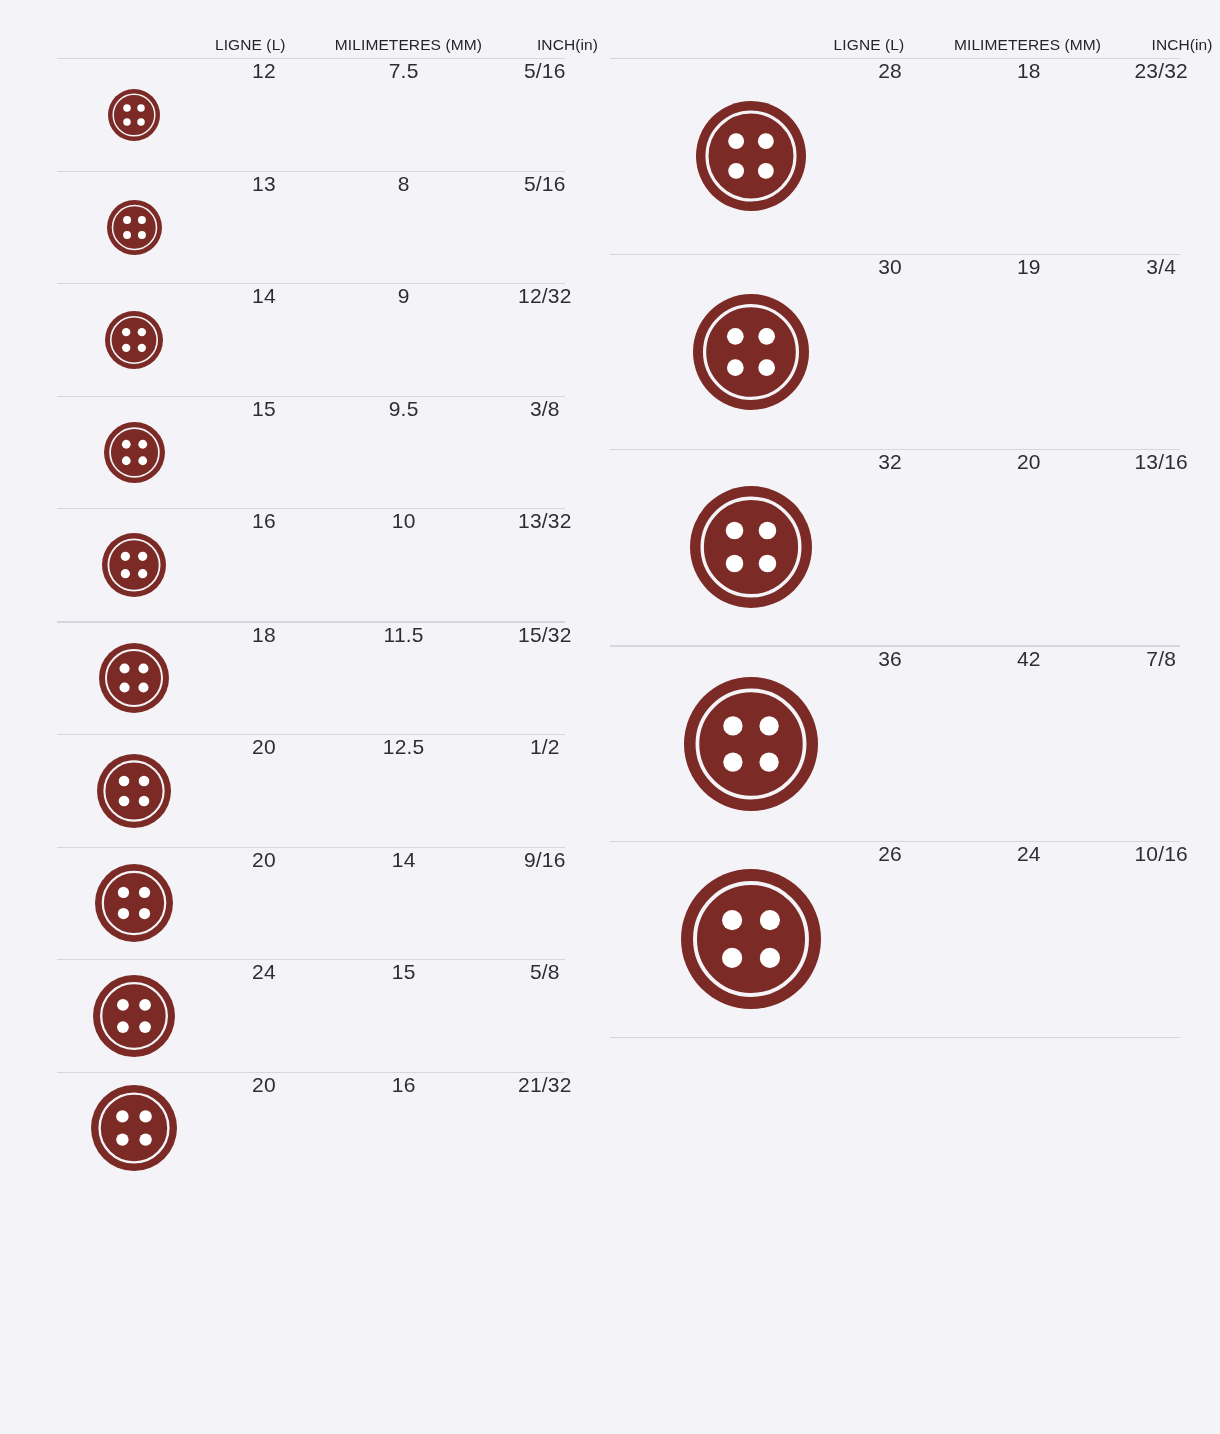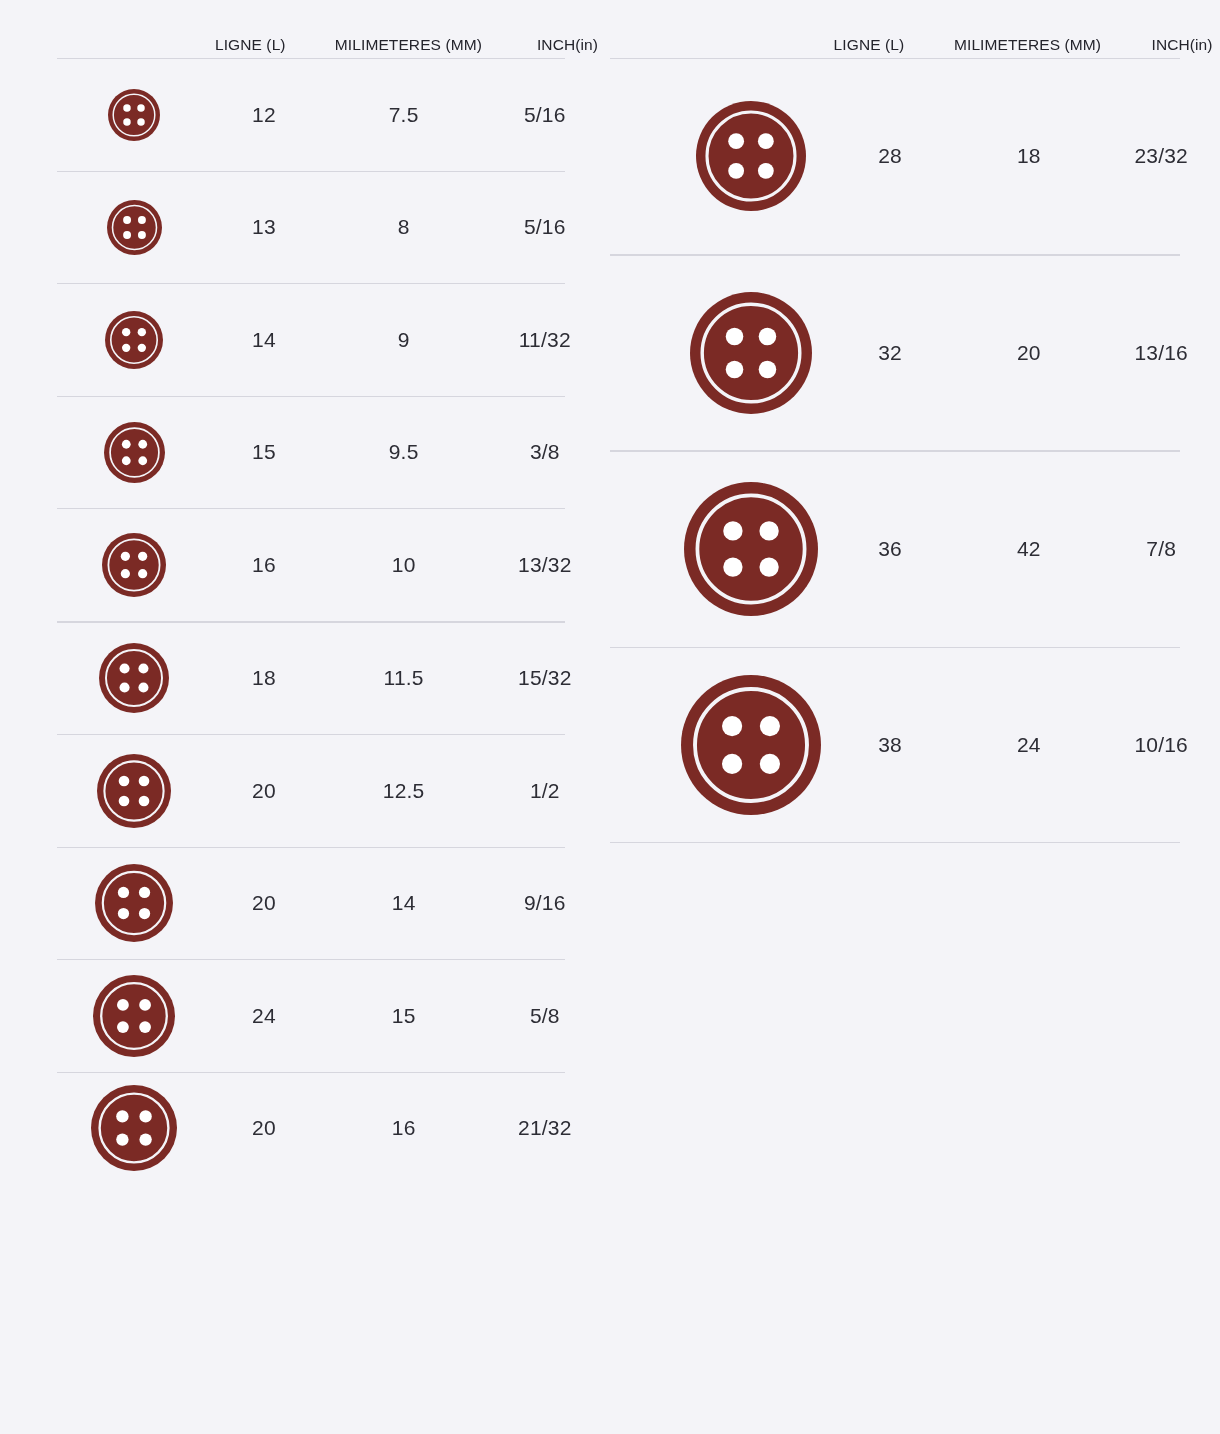--- a/index.html
+++ b/index.html
@@ -65,21 +65,20 @@
 
   .rule {
     height: 1px;
     background: #d6d6de;
   }
   .left  .rule { margin: 0 45px 0 57px; }
   .right .rule { margin: 0 40px 0 0px; }
 
   .row {
     display: flex;
-    align-items: center;
     padding-left: 12px;
   }
   .cell {
     text-align: center;
     font-size: 21px;
     font-weight: 300;
     color: #2d2d35;
     letter-spacing: .2px;
   }
   .icon-cell {
@@ -147,21 +146,21 @@
     <circle cx="29" cy="29" r="29" fill="#7b2a25"></circle>
     <circle cx="29" cy="29" r="23.200000000000003" fill="none" stroke="#f4f4f8" stroke-width="1.624"></circle>
     <circle cx="21.17" cy="21.17" r="4.175999999999999" fill="#ffffff"></circle>
     <circle cx="36.83" cy="21.17" r="4.175999999999999" fill="#ffffff"></circle>
     <circle cx="21.17" cy="36.83" r="4.175999999999999" fill="#ffffff"></circle>
     <circle cx="36.83" cy="36.83" r="4.175999999999999" fill="#ffffff"></circle>
   </svg>
       </div>
       <div class="cell c-lig">14</div>
       <div class="cell c-mm">9</div>
-      <div class="cell c-in">11/32</div>
+      <div class="cell c-in">12/32</div>
     </div>
         <div class="rule"></div>
         <div class="row" style="height:111.5px">
       <div class="pad-l"></div>
       <div class="cell icon-cell c-icon">
         <svg class="btn-svg" width="61" height="61" viewBox="0 0 61 61">
     <circle cx="30.5" cy="30.5" r="30.5" fill="#7b2a25"></circle>
     <circle cx="30.5" cy="30.5" r="24.400000000000002" fill="none" stroke="#f4f4f8" stroke-width="1.708"></circle>
     <circle cx="22.265" cy="22.265" r="4.3919999999999995" fill="#ffffff"></circle>
     <circle cx="38.735" cy="22.265" r="4.3919999999999995" fill="#ffffff"></circle>
@@ -299,20 +298,36 @@
     <circle cx="69.85" cy="40.15" r="7.919999999999999" fill="#ffffff"></circle>
     <circle cx="40.15" cy="69.85" r="7.919999999999999" fill="#ffffff"></circle>
     <circle cx="69.85" cy="69.85" r="7.919999999999999" fill="#ffffff"></circle>
   </svg>
       </div>
       <div class="cell c-lig">28</div>
       <div class="cell c-mm">18</div>
       <div class="cell c-in">23/32</div>
     </div>
         <div class="rule"></div>
+        <div class="row" style="height:194.5px">
+      <div class="pad-l"></div>
+      <div class="cell icon-cell c-icon">
+        <svg class="btn-svg" width="116" height="116" viewBox="0 0 116 116">
+    <circle cx="58" cy="58" r="58" fill="#7b2a25"></circle>
+    <circle cx="58" cy="58" r="46.400000000000006" fill="none" stroke="#f4f4f8" stroke-width="3.248"></circle>
+    <circle cx="42.34" cy="42.34" r="8.351999999999999" fill="#ffffff"></circle>
+    <circle cx="73.66" cy="42.34" r="8.351999999999999" fill="#ffffff"></circle>
+    <circle cx="42.34" cy="73.66" r="8.351999999999999" fill="#ffffff"></circle>
+    <circle cx="73.66" cy="73.66" r="8.351999999999999" fill="#ffffff"></circle>
+  </svg>
+      </div>
+      <div class="cell c-lig">30</div>
+      <div class="cell c-mm">19</div>
+      <div class="cell c-in">3/4</div>
+    </div>
         <div class="rule"></div>
         <div class="row" style="height:194.5px">
       <div class="pad-l"></div>
       <div class="cell icon-cell c-icon">
         <svg class="btn-svg" width="122" height="122" viewBox="0 0 122 122">
     <circle cx="61" cy="61" r="61" fill="#7b2a25"></circle>
     <circle cx="61" cy="61" r="48.800000000000004" fill="none" stroke="#f4f4f8" stroke-width="3.416"></circle>
     <circle cx="44.53" cy="44.53" r="8.783999999999999" fill="#ffffff"></circle>
     <circle cx="77.47" cy="44.53" r="8.783999999999999" fill="#ffffff"></circle>
     <circle cx="44.53" cy="77.47" r="8.783999999999999" fill="#ffffff"></circle>
@@ -347,21 +362,21 @@
       <div class="cell icon-cell c-icon">
         <svg class="btn-svg" width="140" height="140" viewBox="0 0 140 140">
     <circle cx="70" cy="70" r="70" fill="#7b2a25"></circle>
     <circle cx="70" cy="70" r="56" fill="none" stroke="#f4f4f8" stroke-width="3.92"></circle>
     <circle cx="51.099999999999994" cy="51.099999999999994" r="10.08" fill="#ffffff"></circle>
     <circle cx="88.9" cy="51.099999999999994" r="10.08" fill="#ffffff"></circle>
     <circle cx="51.099999999999994" cy="88.9" r="10.08" fill="#ffffff"></circle>
     <circle cx="88.9" cy="88.9" r="10.08" fill="#ffffff"></circle>
   </svg>
       </div>
-      <div class="cell c-lig">38</div>
+      <div class="cell c-lig">26</div>
       <div class="cell c-mm">24</div>
       <div class="cell c-in">10/16</div>
     </div>
         <div class="rule"></div>
       </div>
   </div>
 
 </div>
 
 </body></html>

